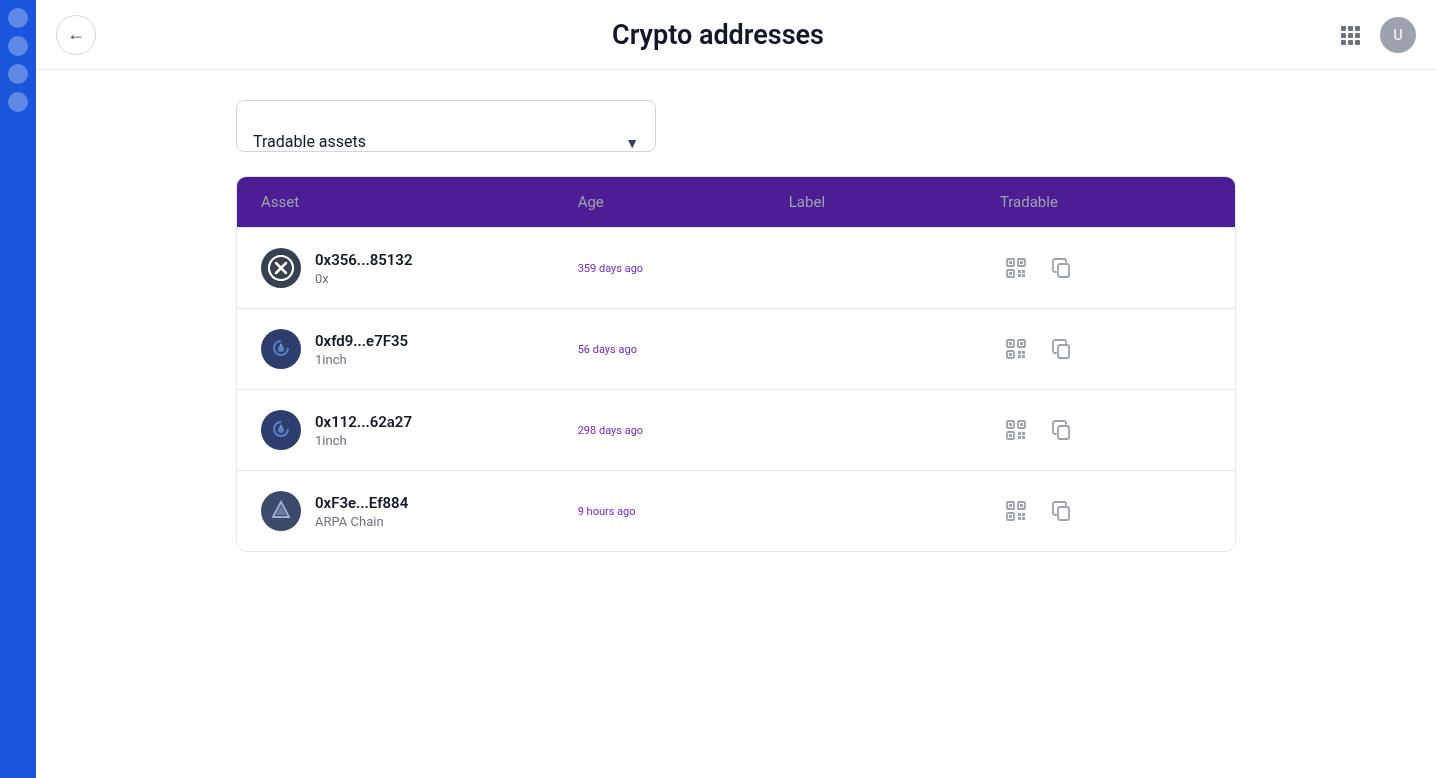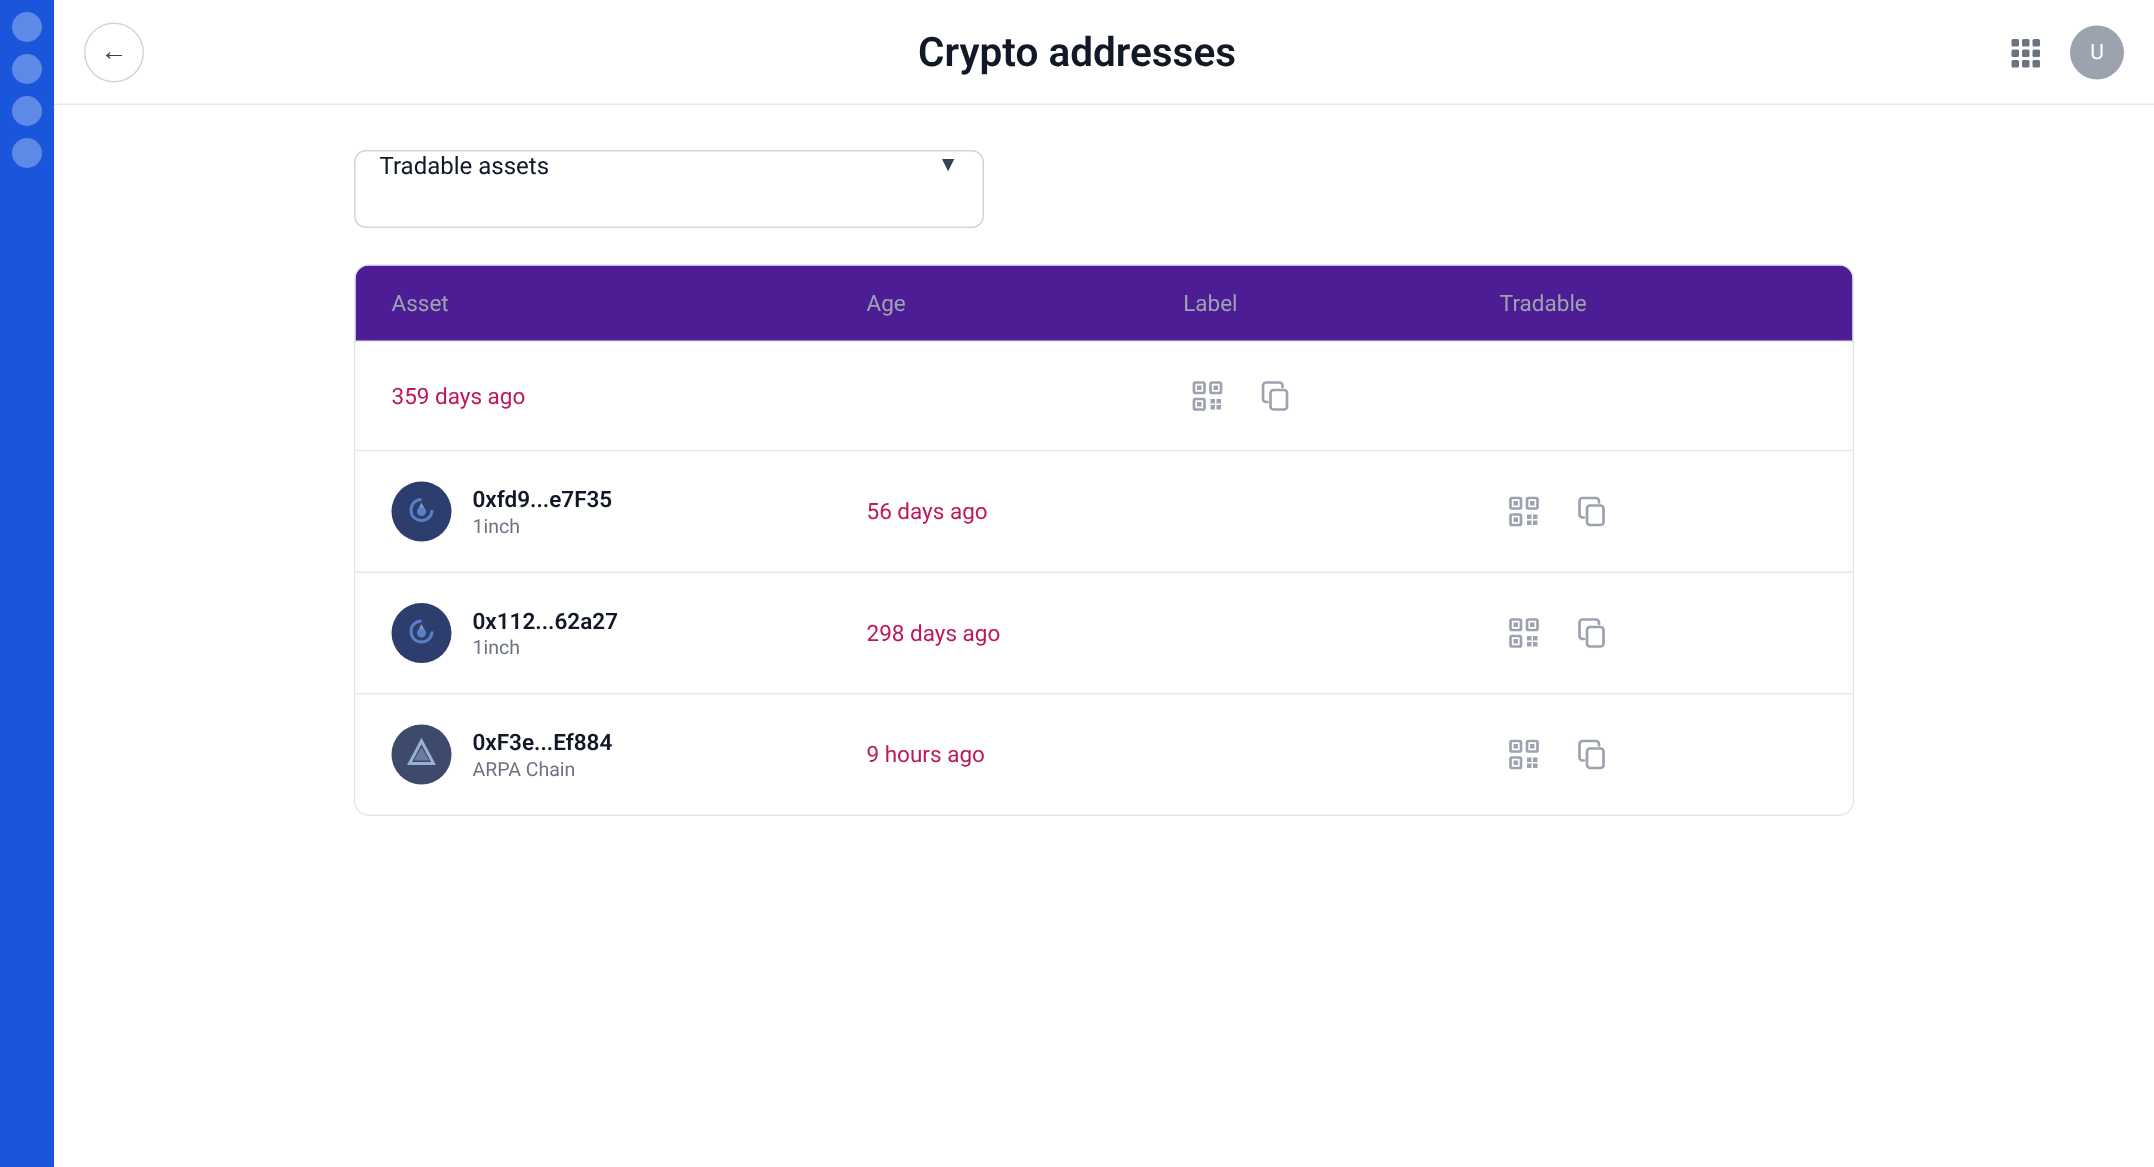--- a/index.html
+++ b/index.html
@@ -108,21 +108,21 @@
       padding: 30px 200px;
       background: #fff;
     }
 
     
     .dropdown-wrapper {
       margin-bottom: 24px;
     }
     .dropdown {
       display: flex;
-      align-items: flex-start;
+      align-items: flex-end;
       justify-content: space-between;
       width: 420px;
       height: 52px;
       border: 1.5px solid #d1d5db;
       border-radius: 8px;
       padding: 0 16px;
       background: #fff;
       cursor: pointer;
       font-size: 16px;
       color: #111827;
@@ -191,22 +191,22 @@
     .asset-address {
       font-size: 15px;
       font-weight: 600;
       color: #111827;
     }
     .asset-name {
       font-size: 13px;
       color: #6b7280;
     }
     .age-cell {
-      font-size: 15px;
-      color: #be185d;
+      font-size: 11px;
+      color: #6d28d9;
     }
     .label-cell {
       font-size: 15px;
       color: #374151;
     }
     .actions-cell {
       display: flex;
       align-items: center;
       gap: 14px;
     }
@@ -272,20 +272,34 @@
     <div class="table-container">
 
       <div class="table-header">
         <div class="table-header-cell">Asset</div>
         <div class="table-header-cell">Age</div>
         <div class="table-header-cell">Label</div>
         <div class="table-header-cell">Tradable</div>
       </div>
 
       <div class="table-row">
+        <div class="asset-cell">
+          <div class="asset-icon" style="background:#374151;">
+            <svg viewBox="0 0 28 28" fill="none" xmlns="http://www.w3.org/2000/svg">
+              <circle cx="14" cy="14" r="12" fill="#374151" stroke="#fff" stroke-width="1.5"></circle>
+              <line x1="9" y1="9" x2="19" y2="19" stroke="#fff" stroke-width="2.5" stroke-linecap="round"></line>
+              <line x1="19" y1="9" x2="9" y2="19" stroke="#fff" stroke-width="2.5" stroke-linecap="round"></line>
+              <circle cx="14" cy="14" r="12" fill="none" stroke="#fff" stroke-width="2"></circle>
+            </svg>
+          </div>
+          <div class="asset-info">
+            <span class="asset-address">0x356...85132</span>
+            <span class="asset-name">0x</span>
+          </div>
+        </div>
         <div class="age-cell">359 days ago</div>
         <div class="label-cell"></div>
         <div class="actions-cell">
           <div class="action-btn">
             <svg width="24" height="24" viewBox="0 0 24 24" fill="none" xmlns="http://www.w3.org/2000/svg">
               <rect x="3" y="3" width="7" height="7" rx="1" stroke="#9ca3af" stroke-width="1.8" fill="none"></rect>
               <rect x="5" y="5" width="3" height="3" fill="#9ca3af"></rect>
               <rect x="14" y="3" width="7" height="7" rx="1" stroke="#9ca3af" stroke-width="1.8" fill="none"></rect>
               <rect x="16" y="5" width="3" height="3" fill="#9ca3af"></rect>
               <rect x="3" y="14" width="7" height="7" rx="1" stroke="#9ca3af" stroke-width="1.8" fill="none"></rect>

